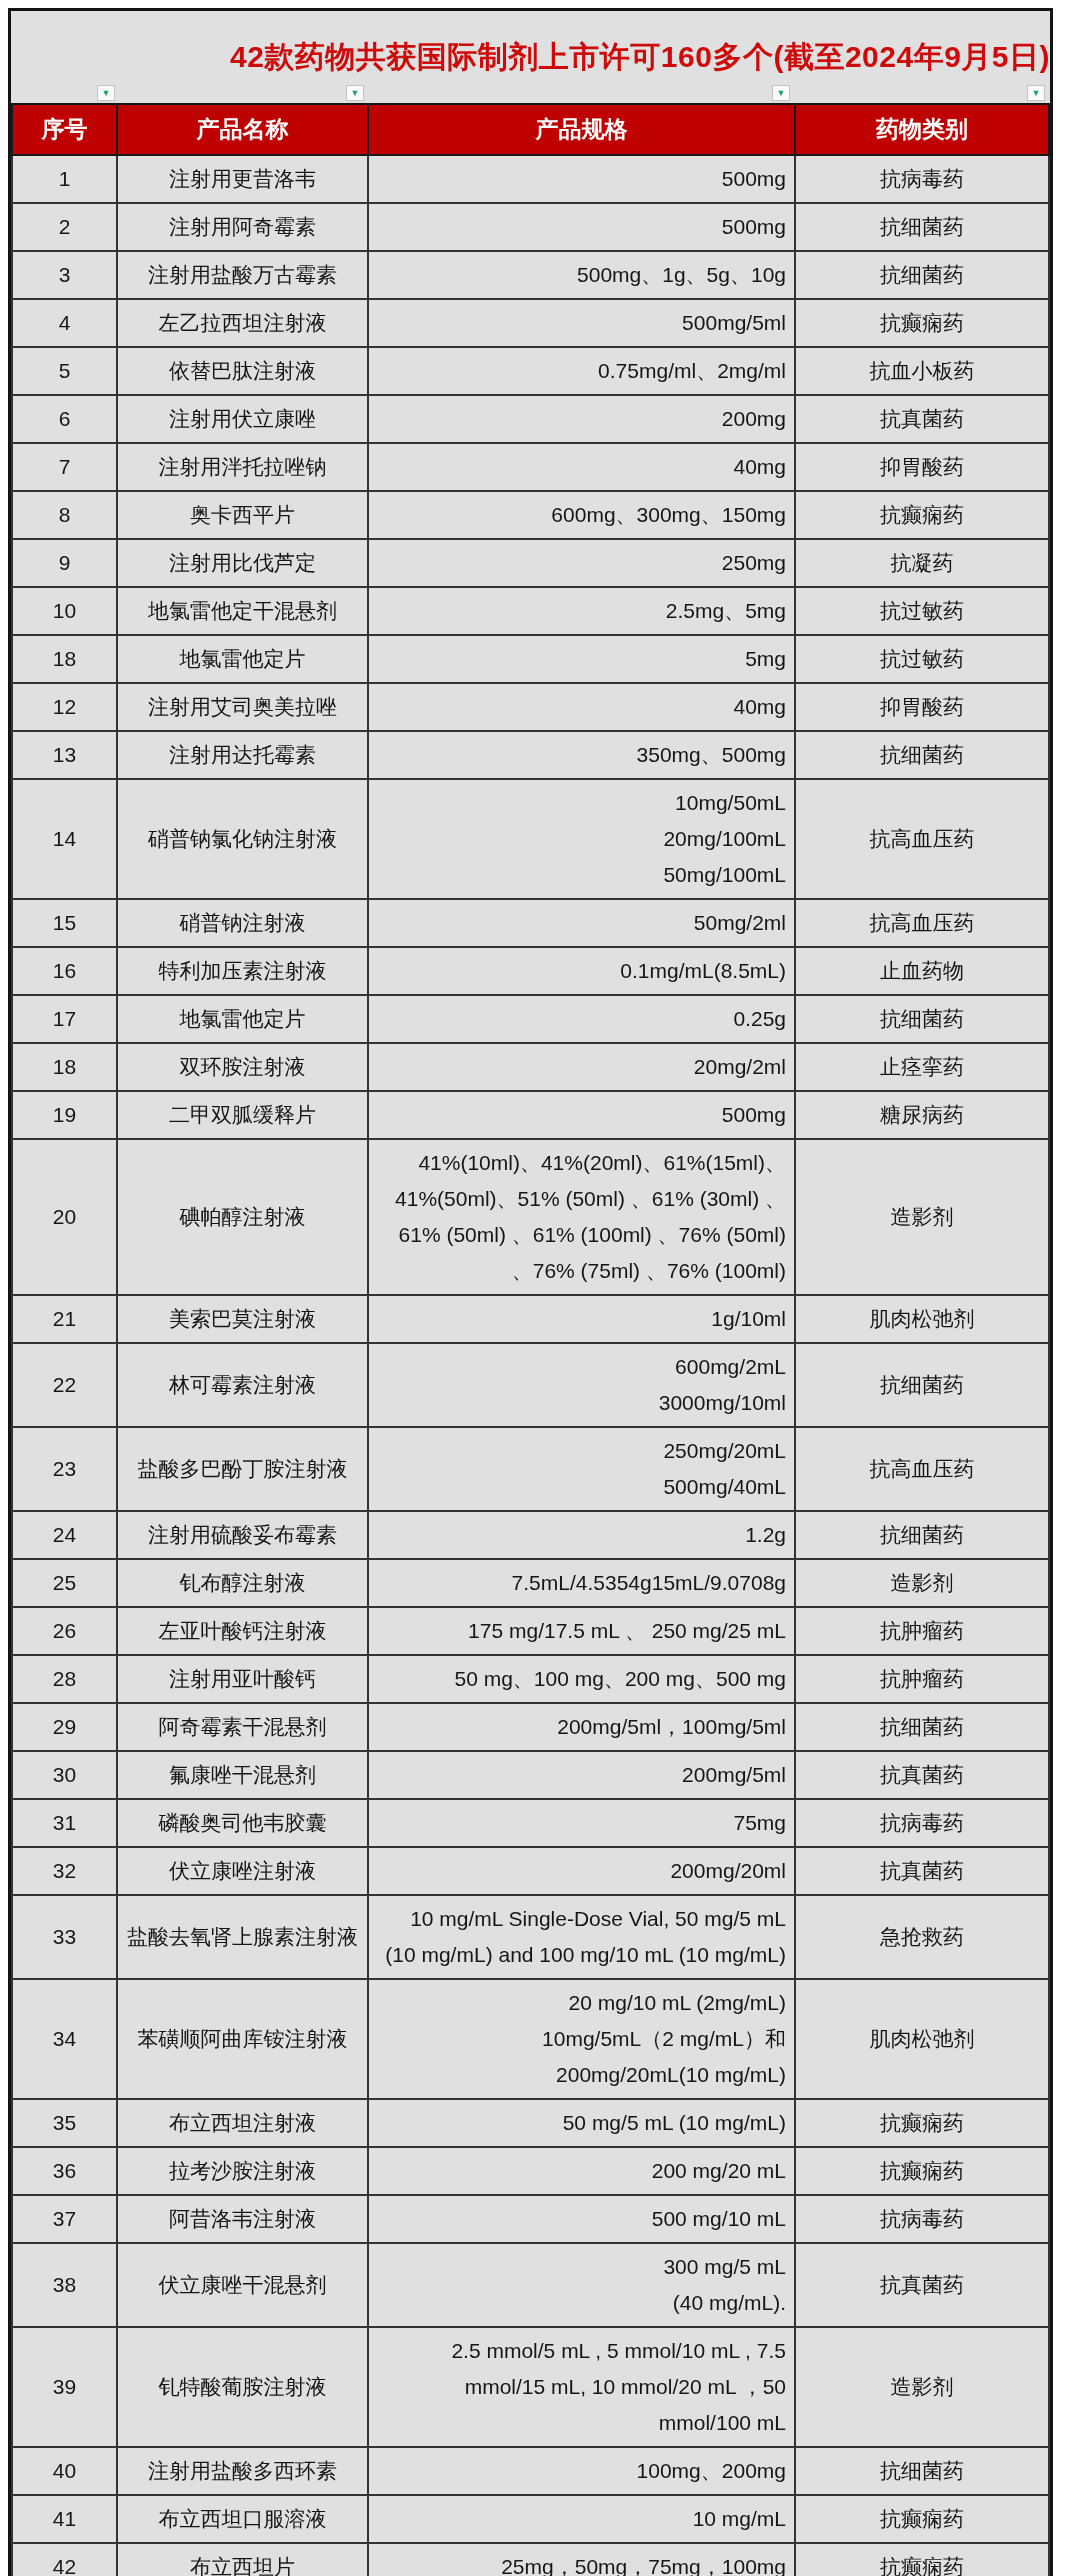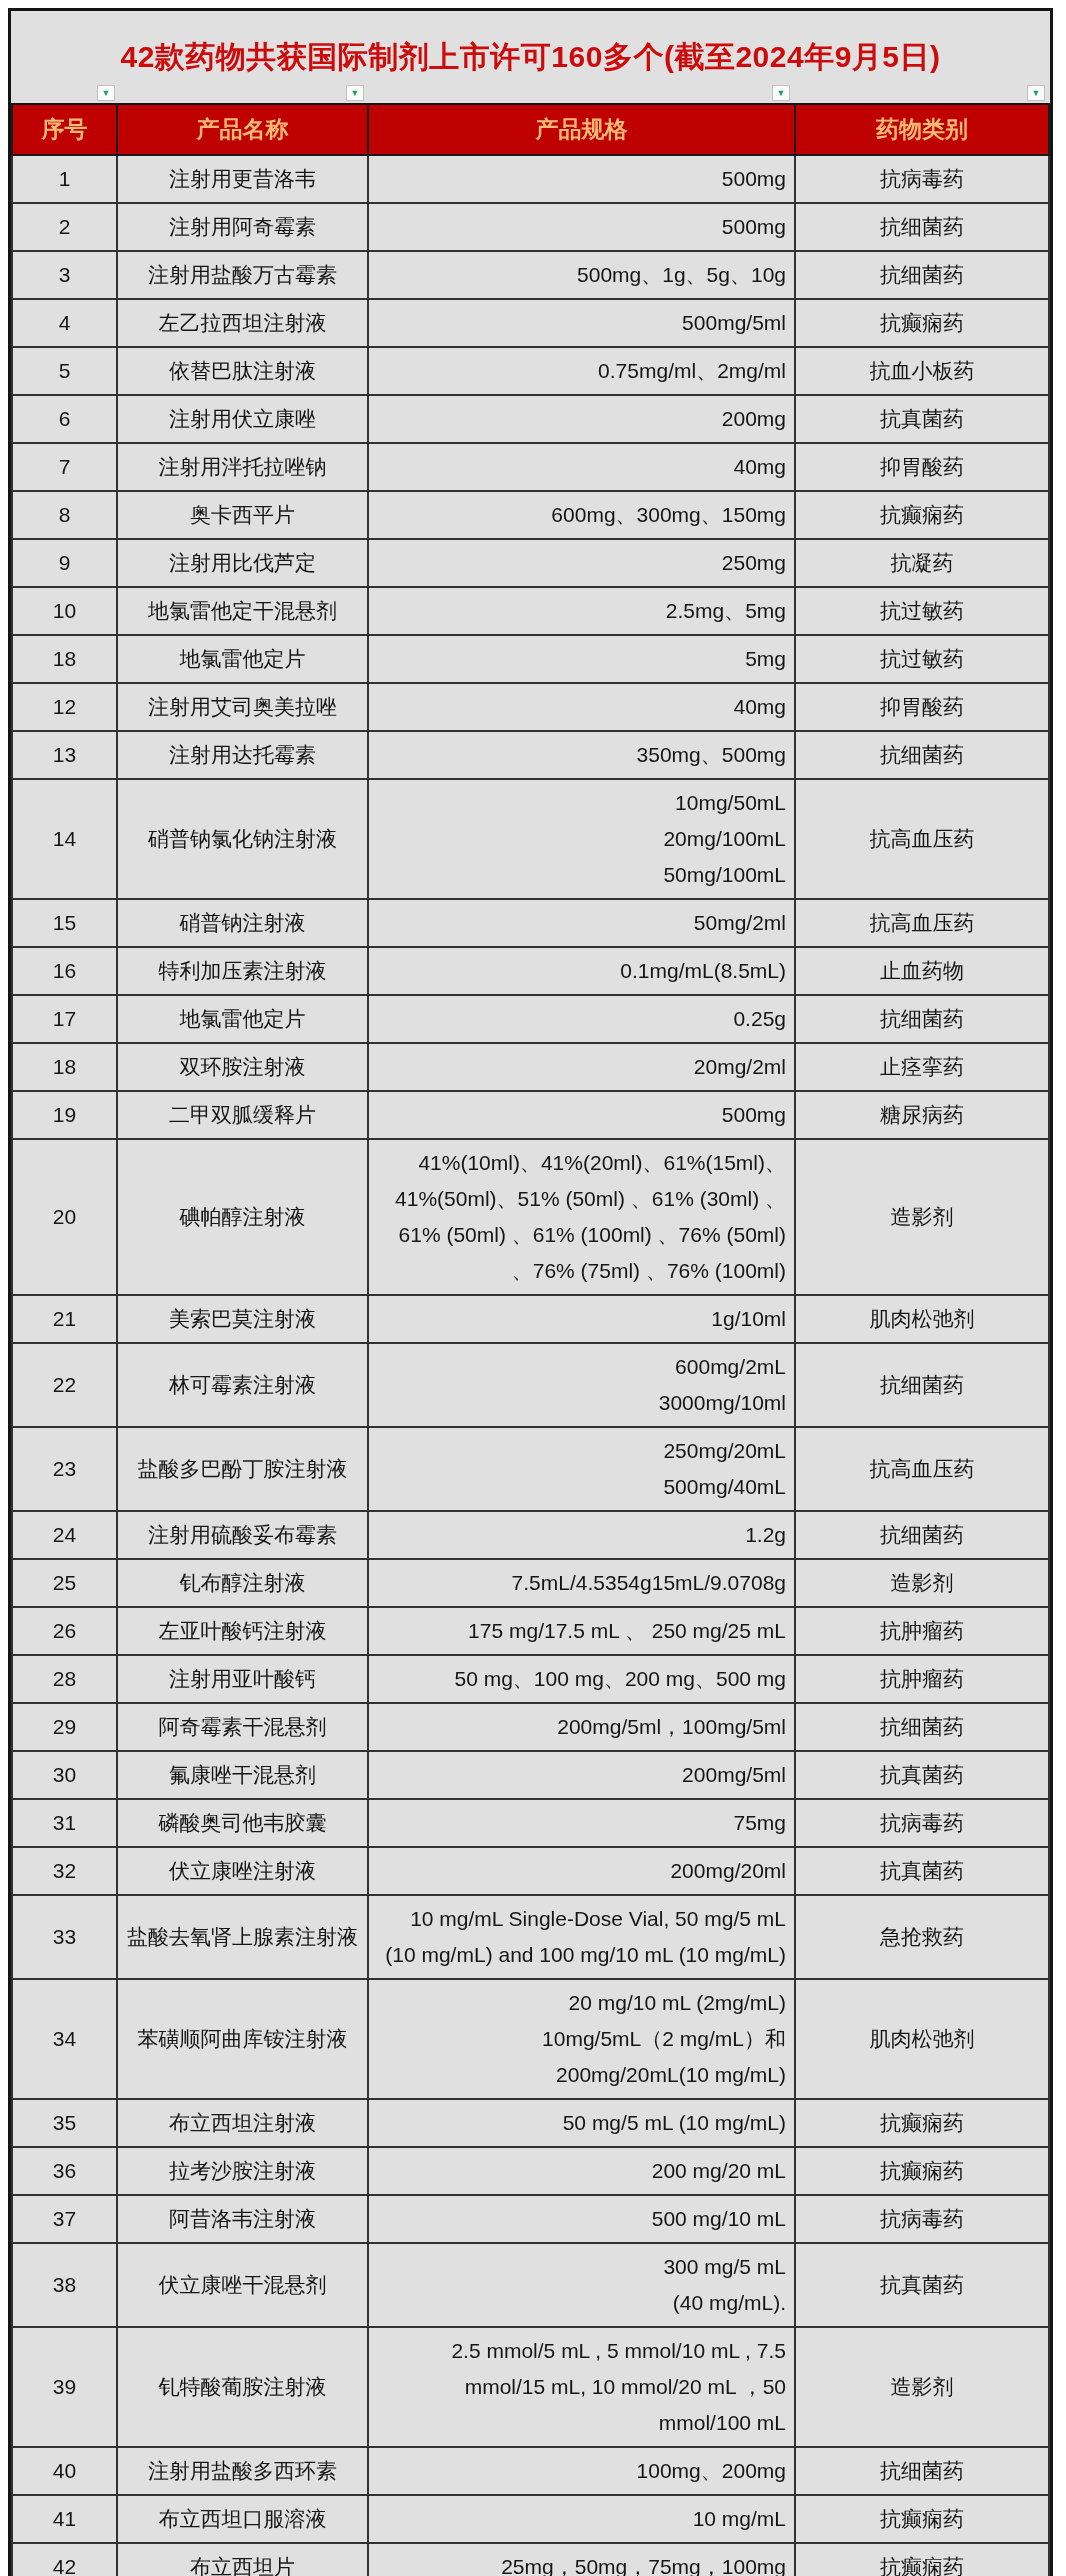--- a/index.html
+++ b/index.html
@@ -15,21 +15,21 @@
     width: 1045px;
     border: 3px solid #141414;
     background: #e0e0e0;
   }
   .title-block {
     position: relative;
     height: 92px;
     background: #e0e0e0;
     display: flex;
     align-items: center;
-    justify-content: center;
+    justify-content: flex-end;
   }
   .title-text {
     color: #cd0b0b;
     font-size: 30px;
     font-weight: bold;
     letter-spacing: 0.5px;
     text-align: center;
   }
   .filter-btn {
     position: absolute;
@@ -53,21 +53,21 @@
     width: 100%;
     border-collapse: collapse;
     table-layout: fixed;
   }
   col.c1 { width: 105px; }
   col.c2 { width: 251px; }
   col.c3 { width: 427px; }
   col.c4 { width: auto; }
   th {
     background: #bf0000;
-    color: #fdba74;
+    color: #ffffff;
     font-size: 23px;
     font-weight: bold;
     padding: 9px 4px;
     border: 2px solid #1a1a1a;
     border-top: 2px solid #141414;
   }
   td {
     background: #e0e0e0;
     color: #161616;
     font-size: 21px;

